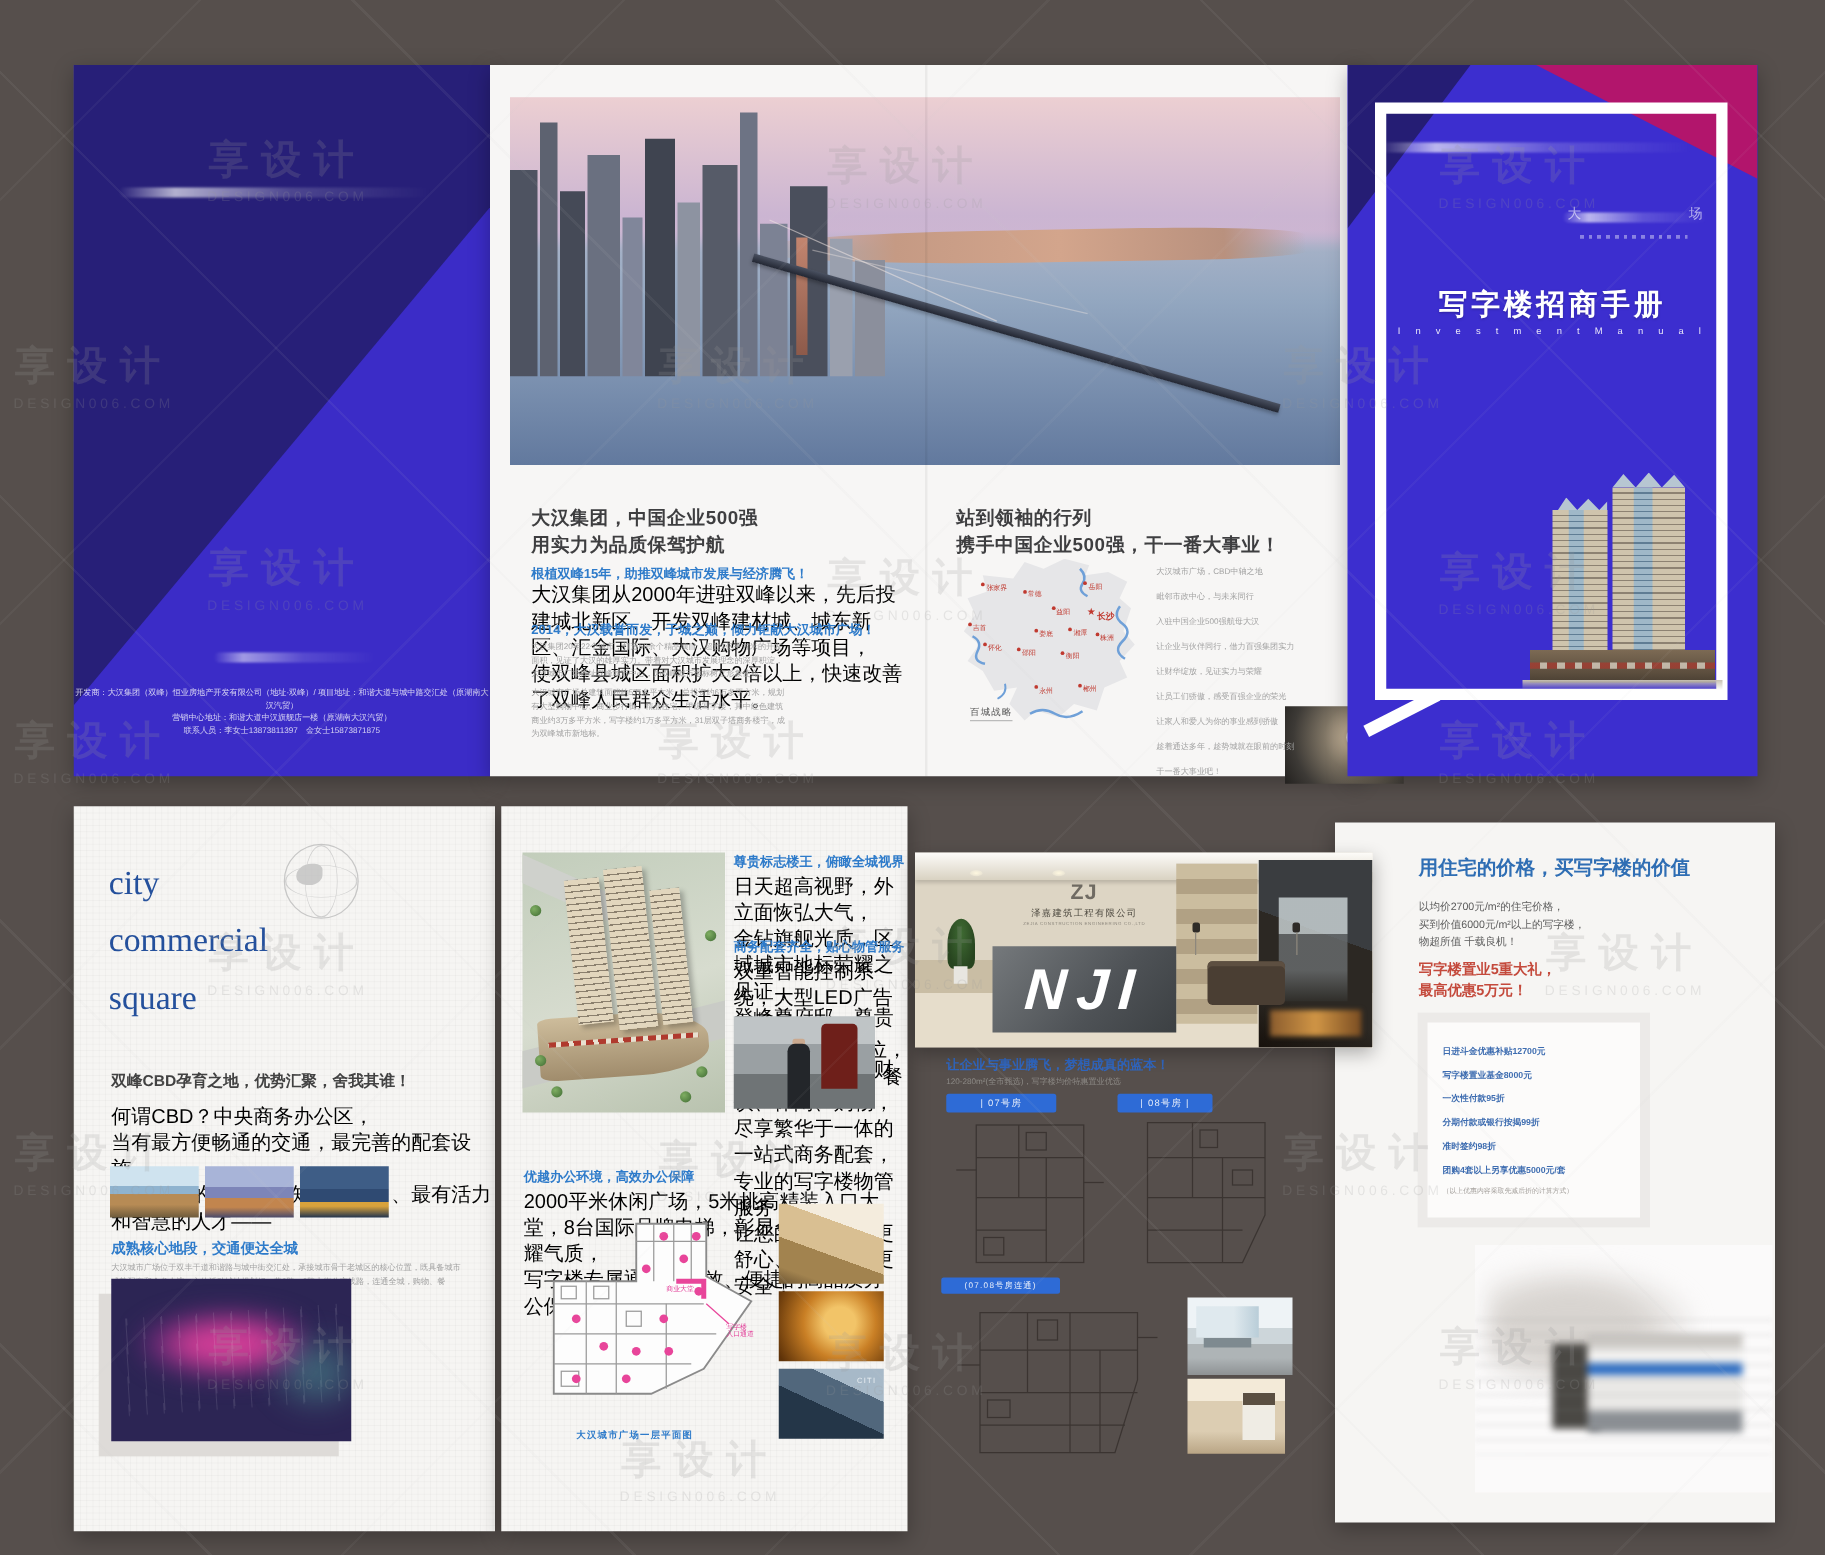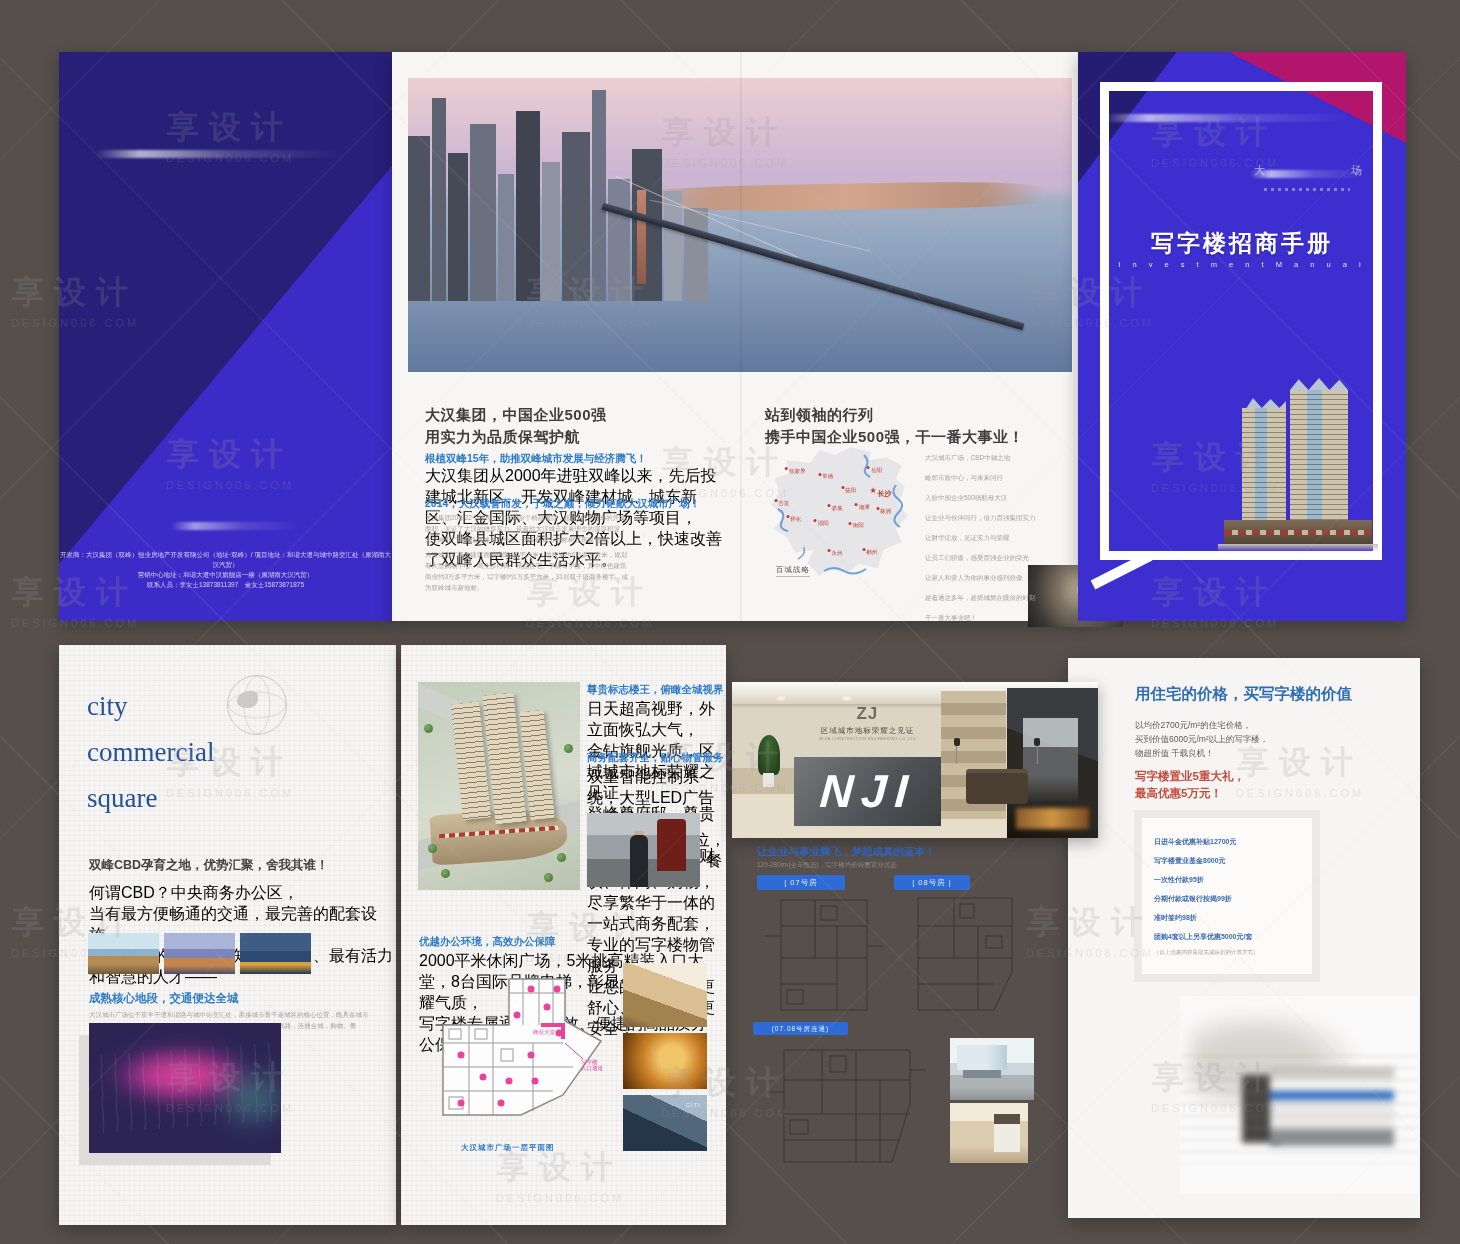--- a/index.html
+++ b/index.html
@@ -425,21 +425,21 @@
     <div class="lb-ceil"></div>
     <span class="lb-spot" style="left:12%"></span>
     <span class="lb-spot" style="left:30%"></span>
     <span class="lb-spot" style="left:62%"></span>
     <span class="lb-spot" style="left:70%"></span>
     <div class="lb-stone"></div>
     <div class="lb-glass"></div>
     <div class="lb-plant"></div>
     <div class="lb-sign">
       <div class="lb-zj">ZJ</div>
-      <div class="lb-co">区域城市地标荣耀之见证</div>
+      <div class="lb-co">泽嘉建筑工程有限公司</div>
       <div class="lb-co-sub">ZEJIA CONSTRUCTION ENGINEERING CO.,LTD</div>
     </div>
     <div class="lb-desk">
       <span class="lb-nji">NJI</span>
     </div>
     <div class="lb-lamp" style="left:60%;"></div>
     <div class="lb-lamp" style="left:82%;"></div>
     <div class="lb-sofa"></div>
   </div>
   <div class="pf-h">让企业与事业腾飞，梦想成真的蓝本！</div>

